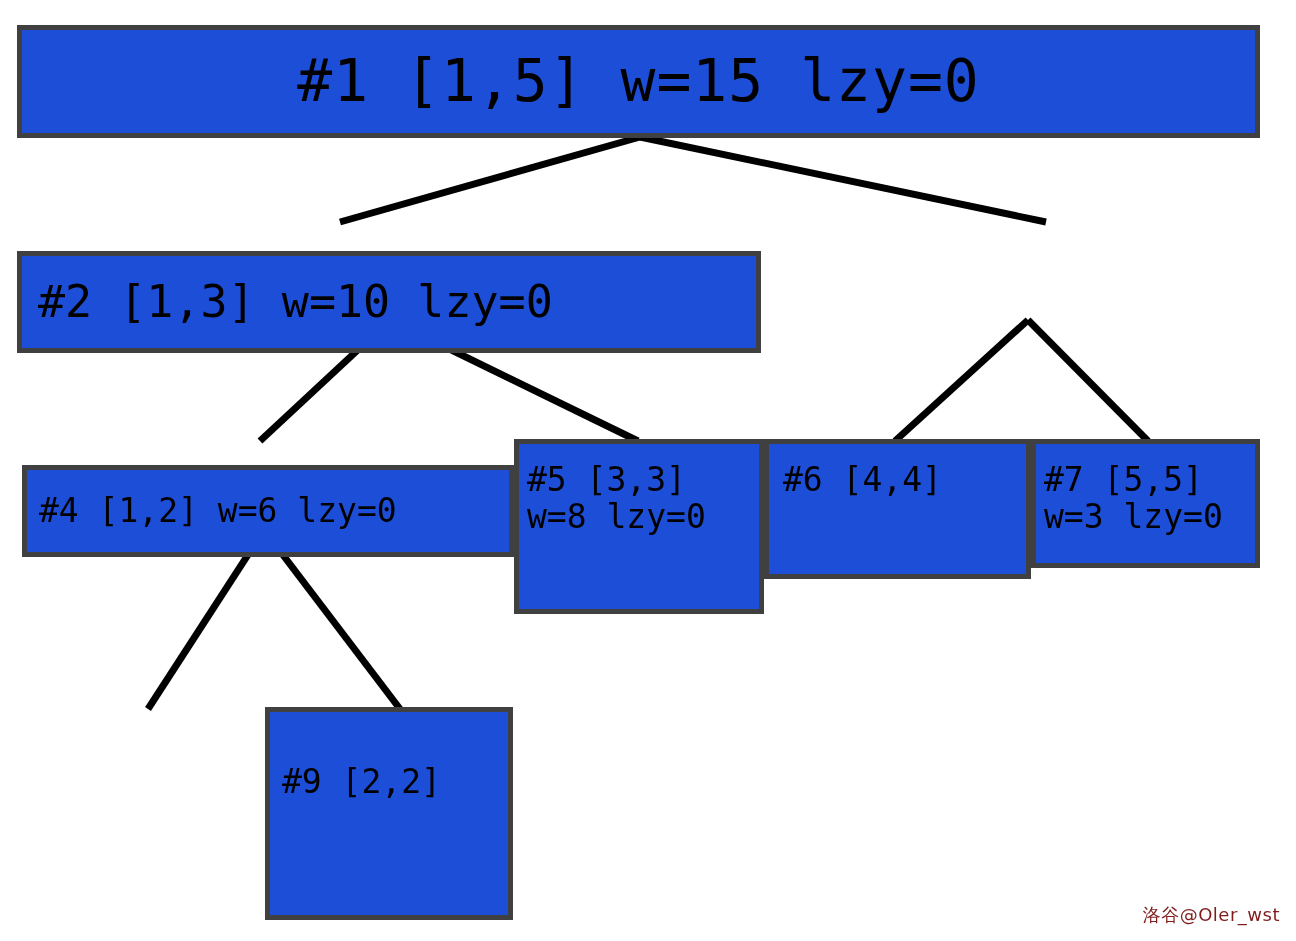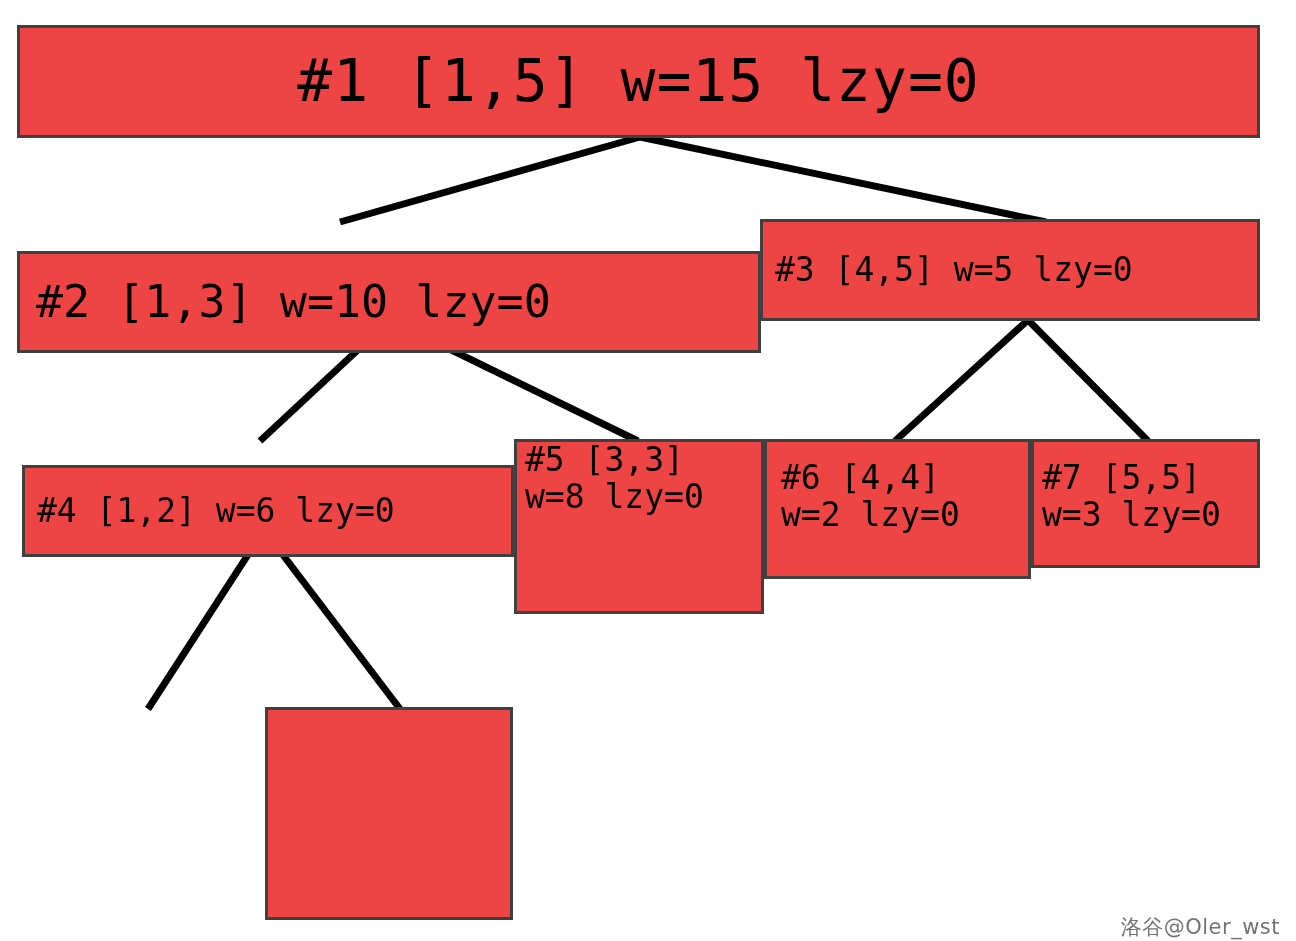--- a/index.html
+++ b/index.html
@@ -21,22 +21,22 @@
     position: absolute;
     left: 0;
     top: 0;
     width: 1296px;
     height: 941px;
     pointer-events: none;
   }
   .node {
     position: absolute;
     box-sizing: border-box;
-    border: 3px solid #404040;
-    background: #ef4444;
+    border: 5px solid #404040;
+    background: #1d4ed8;
     display: flex;
     flex-direction: column;
     justify-content: center;
     color: #000000;
     font-family: "DejaVu Sans Mono", monospace;
     line-height: 1.12;
     white-space: pre;
     overflow: hidden;
   }
   .node .line {
@@ -78,20 +78,21 @@
     padding-left: 12px;
     justify-content: center;
     margin-top: 26px;
   }
   .n5 {
     left: 514px; top: 439px;
     width: 250px; height: 175px;
     font-size: 33px;
     padding-left: 8px;
     justify-content: flex-start;
+    padding-top: 18px;
   }
   .n6 {
     left: 764px; top: 439px;
     width: 267px; height: 140px;
     font-size: 33px;
     padding-left: 14px;
     justify-content: flex-start;
     padding-top: 18px;
   }
   .n7 {
@@ -117,24 +118,24 @@
     width: 248px; height: 213px;
     font-size: 33px;
     padding-left: 12px;
     justify-content: flex-start;
     padding-top: 52px;
   }
 
   .watermark {
     position: absolute;
     right: 16px;
-    bottom: 0;
-    color: #737373;
+    bottom: 14px;
+    color: #7f1d1d;
     font-family: "DejaVu Sans", sans-serif;
-    font-size: 21px;
+    font-size: 18px;
     letter-spacing: 0.5px;
     user-select: none;
   }
 </style>
 </head>
 <body>
 
 <div id="canvas">
 
   <svg id="edge-layer" viewBox="0 0 1296 941" width="1296" height="941">
@@ -151,42 +152,39 @@
   </svg>
 
   <div class="node n1">
     <span class="line">#1 [1,5] w=15 lzy=0</span>
   </div>
 
   <div class="node n2">
     <span class="line">#2 [1,3] w=10 lzy=0</span>
   </div>
 
-  <div class="node n3">
-    <span class="line">#3 [4,5] w=5 lzy=0</span>
-  </div>
 
   <div class="node n4">
     <span class="line">#4 [1,2] w=6 lzy=0</span>
   </div>
 
   <div class="node n5">
     <span class="line">#5 [3,3]</span>
     <span class="line">w=8 lzy=0</span>
   </div>
 
   <div class="node n6">
     <span class="line">#6 [4,4]</span>
-    <span class="line">w=2 lzy=0</span>
   </div>
 
   <div class="node n7">
     <span class="line">#7 [5,5]</span>
     <span class="line">w=3 lzy=0</span>
   </div>
 
 
   <div class="node n9">
+    <span class="line">#9 [2,2]</span>
   </div>
 
   <div class="watermark">洛谷@Oler_wst</div>
 
 </div>
 
 </body></html>

